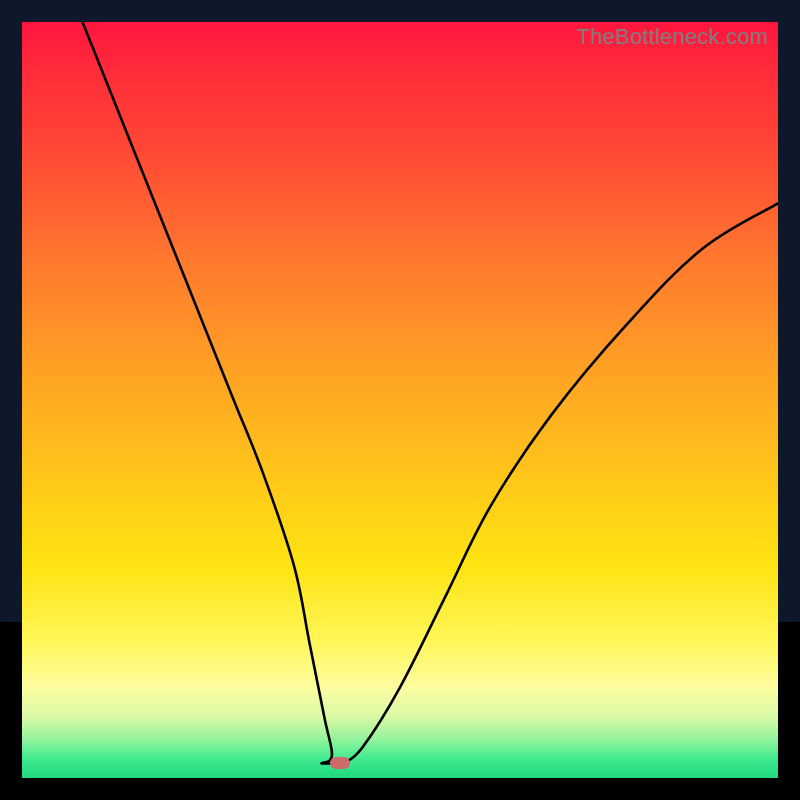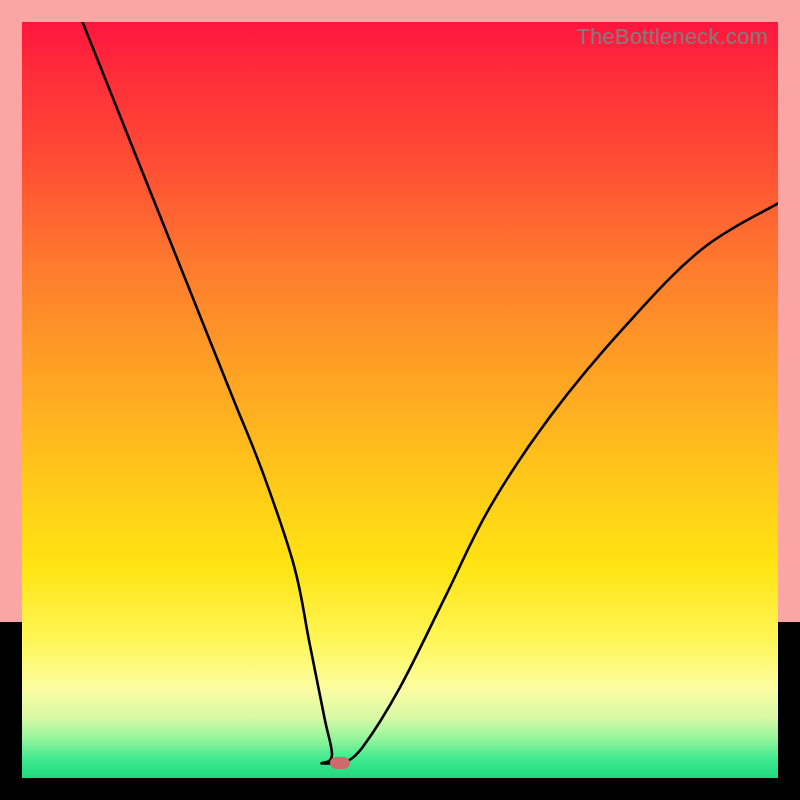--- a/index.html
+++ b/index.html
@@ -8,21 +8,21 @@
     width: 800px;
     height: 800px;
     overflow: hidden;
     background: #000;
     font-family: Arial, Helvetica, sans-serif;
   }
   .frame {
     position: relative;
     width: 800px;
     height: 622px;
-    background: #fca5a5;
+    background: #0f172a;
     text-align: right;
   }
   .plot {
     position: absolute;
     left: 22px;
     top: 22px;
     width: 756px;
     height: 756px;
     
     background: linear-gradient(

